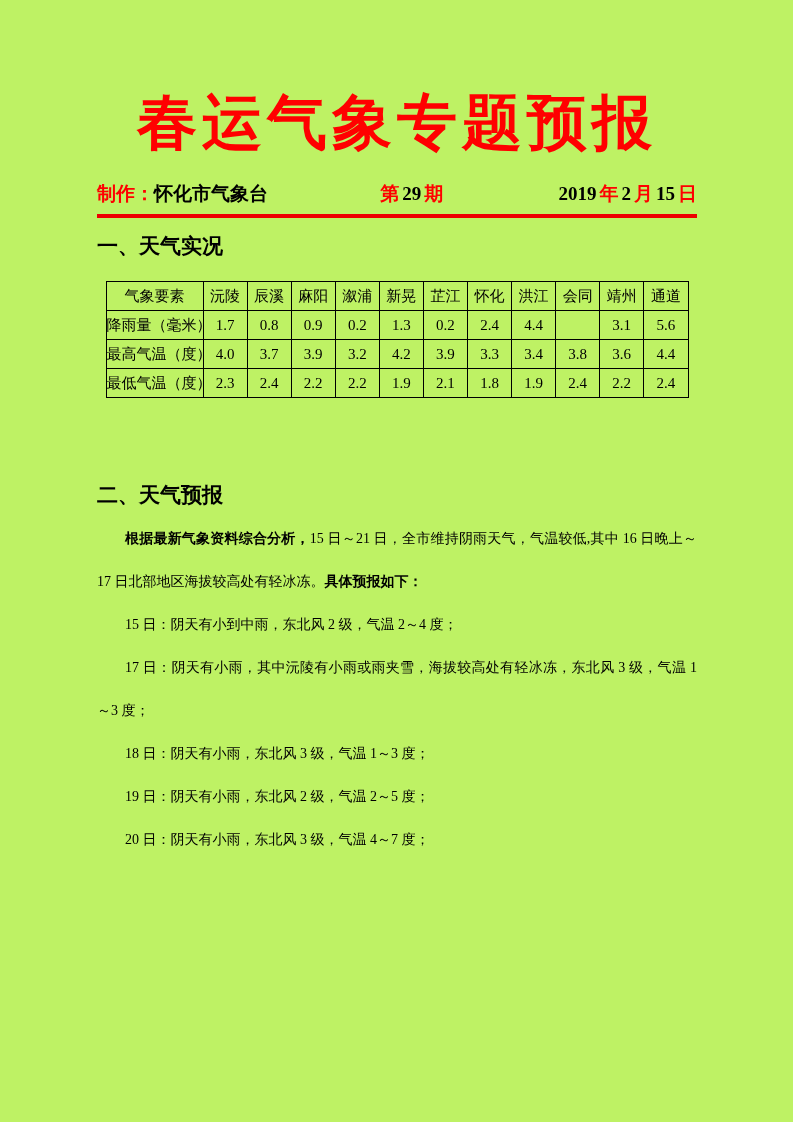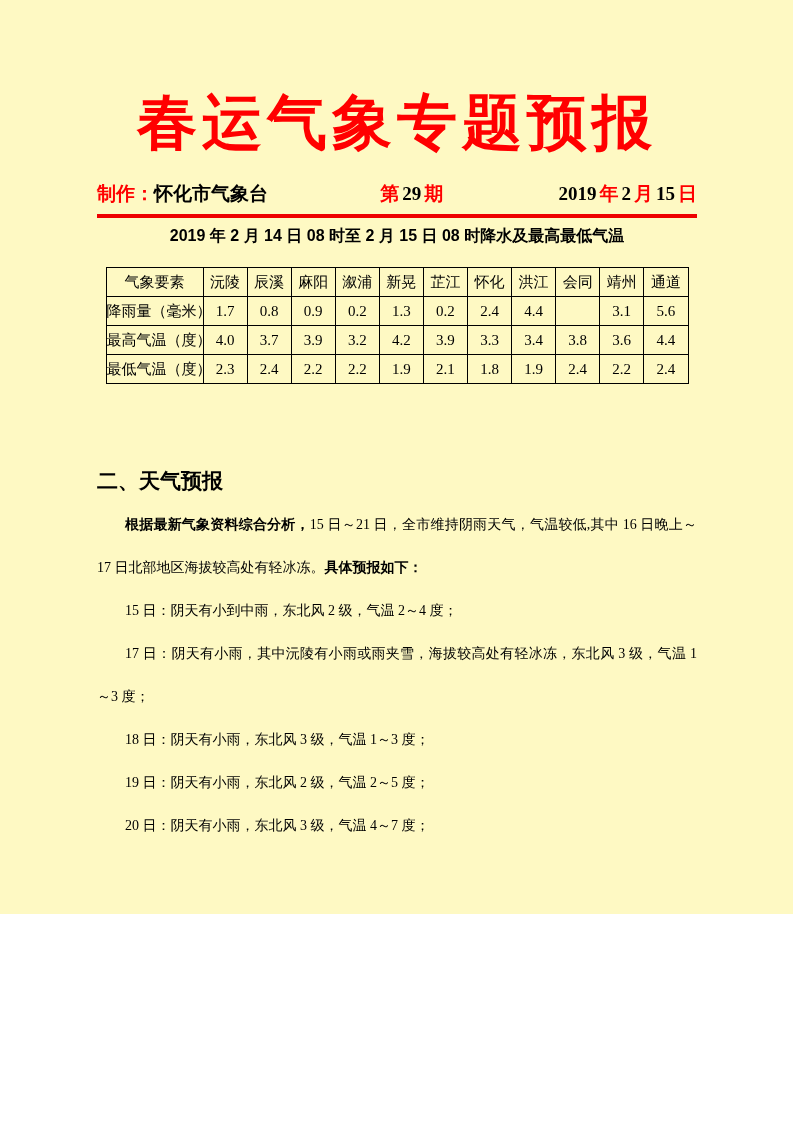--- a/index.html
+++ b/index.html
@@ -1,22 +1,22 @@
 <!DOCTYPE html>
 <html><head>
 <meta charset="utf-8">
 <style>
   * { margin: 0; padding: 0; box-sizing: border-box; }
   html, body { background: #ffffff; }
   .page {
     position: relative;
     width: 793px;
-    height: 914px;
+    height: 1122px;
     margin: 0 auto;
-    background: #fef9c3;
+    background: #bef264;
     overflow: hidden;
     font-family: "Liberation Serif", "DejaVu Serif", serif;
     color: #000000;
   }
   .content {
     padding: 0 96px 0 97px;
   }
   .doc-title {
     margin-top: 86px;
     text-align: center;
@@ -111,22 +111,22 @@
       <div>
         <span class="red-text">第</span><span class="num">29</span><span class="red-text">期</span>
       </div>
       <div>
         <span class="num">2019</span><span class="red-text">年</span><span class="num">2</span><span class="red-text">月</span><span class="num">15</span><span class="red-text">日</span>
       </div>
     </div>
 
     <div class="red-rule"></div>
 
-
-    <div class="table-title">2019 年 2 月 14 日 08 时至 2 月 15 日 08 时降水及最高最低气温</div>
+    <h2 class="section-heading">一、天气实况</h2>
+
 
     <table class="weather">
       <thead>
         <tr id="table-header-row">
             <th class="first-col">气象要素</th>
             <th>沅陵</th>
             <th>辰溪</th>
             <th>麻阳</th>
             <th>溆浦</th>
             <th>新晃</th>

